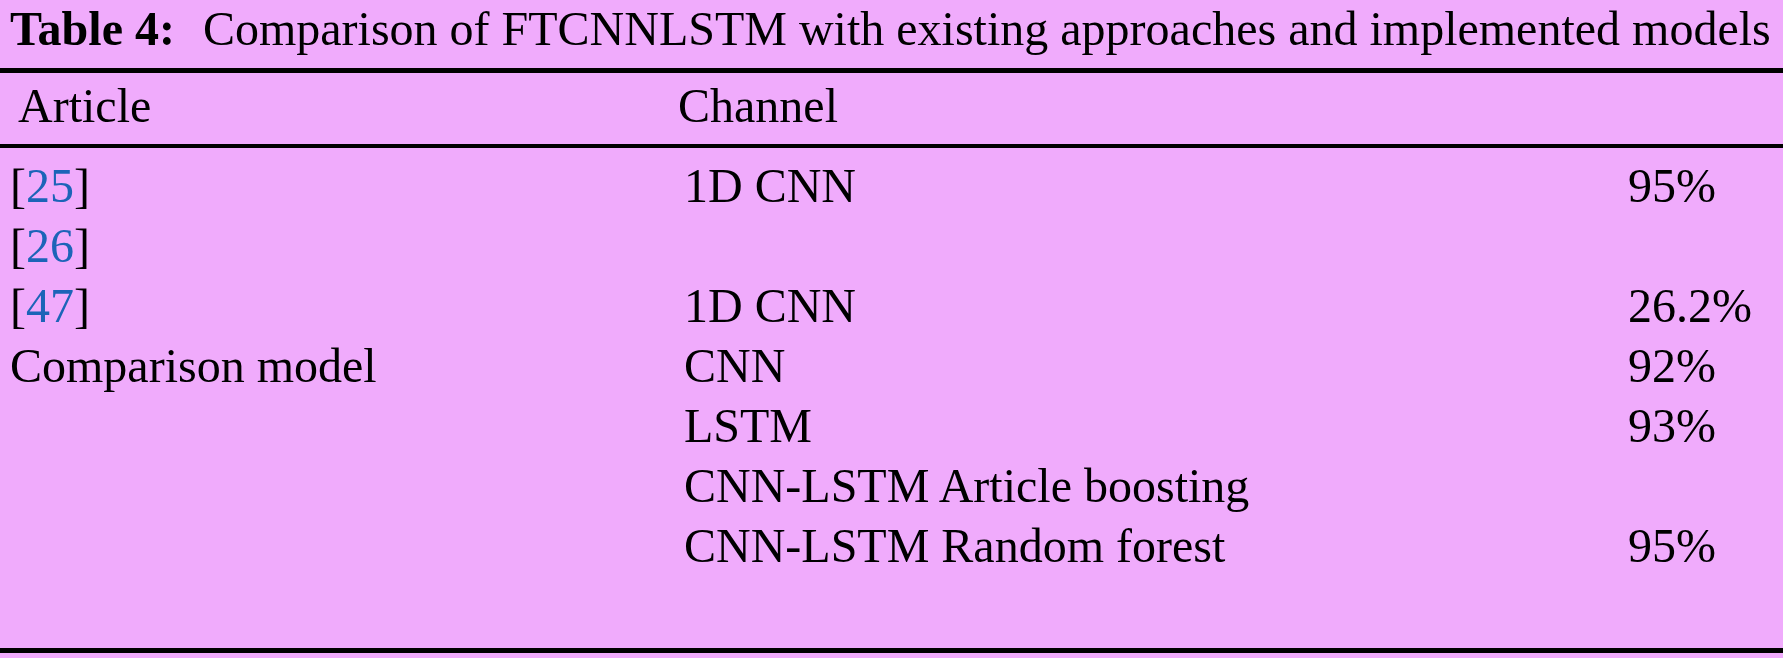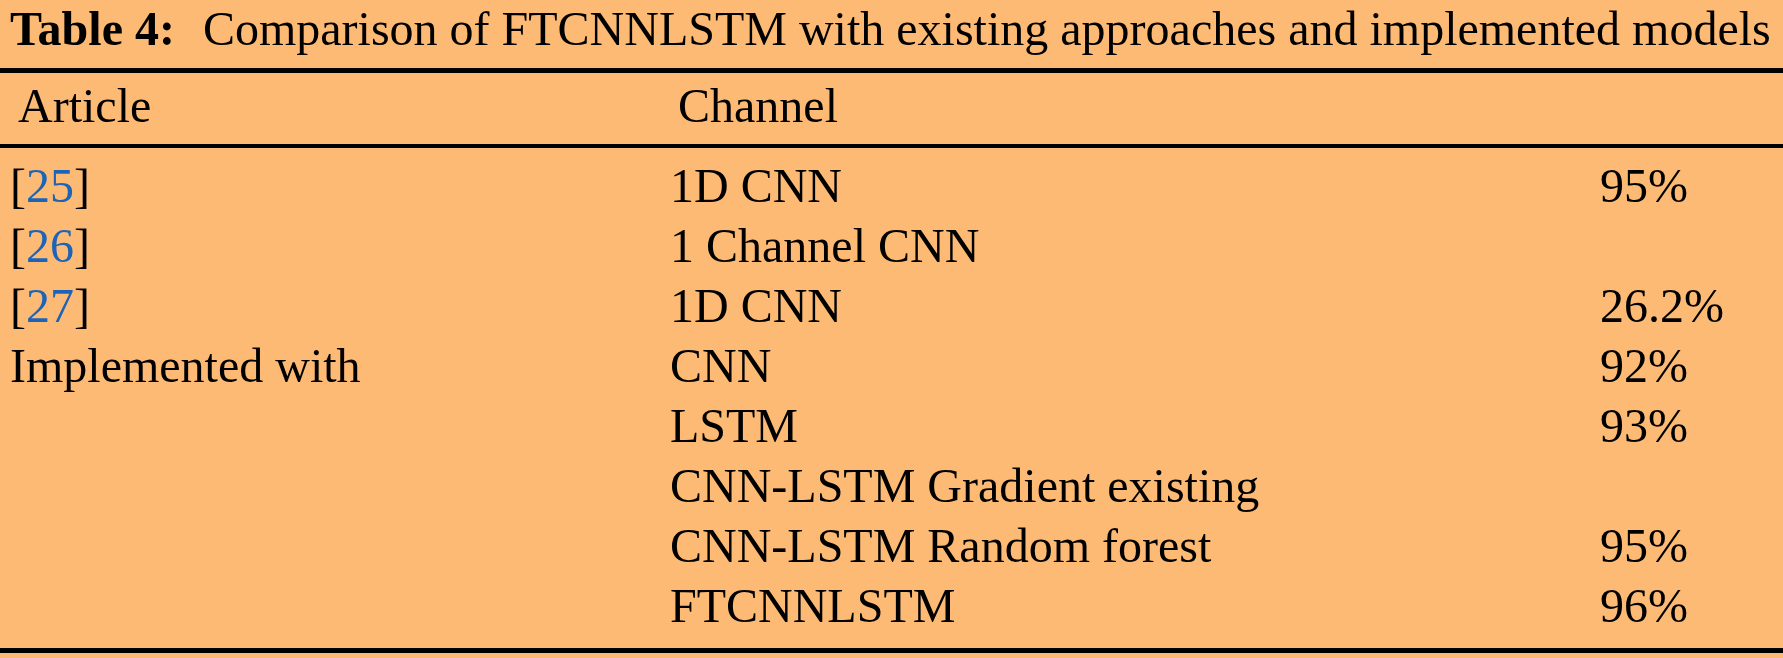--- a/index.html
+++ b/index.html
@@ -1,20 +1,20 @@
 <!DOCTYPE html>
 <html><head>
 <meta charset="utf-8">
 <style>
   html, body { margin: 0; padding: 0; background: #ffffff; }
   .page {
     position: relative;
     width: 1783px;
     height: 658px;
-    background: #fdba74;
+    background: #f0abfc;
     color: #000000;
     font-family: "Liberation Serif", "DejaVu Serif", serif;
     font-size: 48px;
     overflow: hidden;
   }
   .caption {
     position: absolute;
     top: 0;
     left: 10px;
     height: 58px;
@@ -50,20 +50,21 @@
     top: 156px;
     left: 10px;
     width: 1773px;
   }
   .row {
     display: grid;
     grid-template-columns: 660px 930px 1fr;
     height: 60px;
     line-height: 60px;
     white-space: nowrap;
+    gap: 14px;
   }
   .cell { overflow: visible; }
   .cite {
     color: #1c64b8;
     text-decoration: none;
     cursor: pointer;
   }
 </style>
 </head>
 <body>
@@ -86,55 +87,49 @@
   <div class="rows">
 
     <div class="row">
       <div class="cell"><span>[</span><a class="cite" style="color: rgb(28, 100, 184);">25</a><span>]</span></div>
       <div class="cell">1D CNN</div>
       <div class="cell">95%</div>
     </div>
 
     <div class="row">
       <div class="cell"><span>[</span><a class="cite" style="color: rgb(28, 100, 184); margin-top: 36px;">26</a><span>]</span></div>
-      <div class="cell">1 Channel CNN</div>
     </div>
 
     <div class="row">
-      <div class="cell"><span>[</span><a class="cite" style="color: rgb(28, 100, 184);">27</a><span>]</span></div>
+      <div class="cell"><span>[</span><a class="cite" style="color: rgb(28, 100, 184);">47</a><span>]</span></div>
       <div class="cell">1D CNN</div>
       <div class="cell">26.2%</div>
     </div>
 
     <div class="row">
-      <div class="cell">Implemented with</div>
+      <div class="cell">Comparison model</div>
       <div class="cell">CNN</div>
       <div class="cell">92%</div>
     </div>
 
     <div class="row">
       <div class="cell"></div>
       <div class="cell">LSTM</div>
       <div class="cell">93%</div>
     </div>
 
     <div class="row">
       <div class="cell"></div>
-      <div class="cell">CNN-LSTM Gradient existing</div>
+      <div class="cell">CNN-LSTM Article boosting</div>
     </div>
 
     <div class="row">
       <div class="cell"></div>
       <div class="cell">CNN-LSTM Random forest</div>
       <div class="cell">95%</div>
     </div>
 
-    <div class="row">
-      <div class="cell"></div>
-      <div class="cell">FTCNNLSTM</div>
-      <div class="cell">96%</div>
-    </div>
 
   </div>
 
   <div class="rule rule-bottom"></div>
 
 </div>
 
 </body></html>

